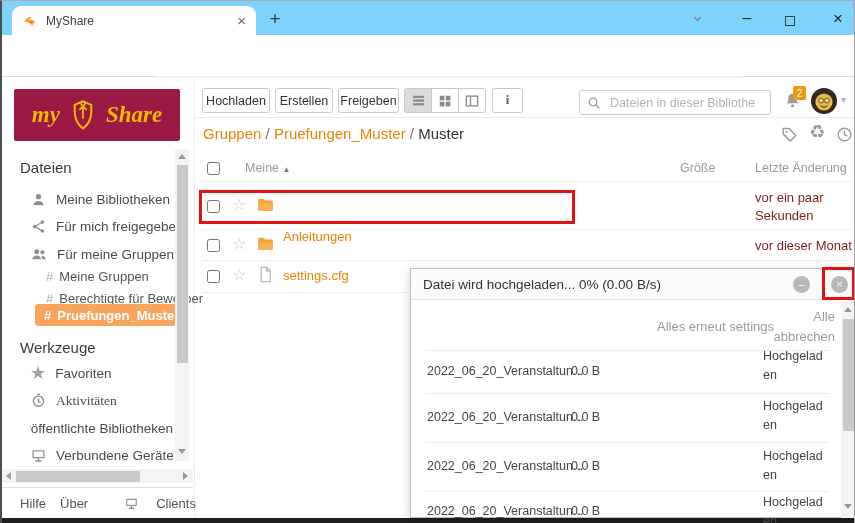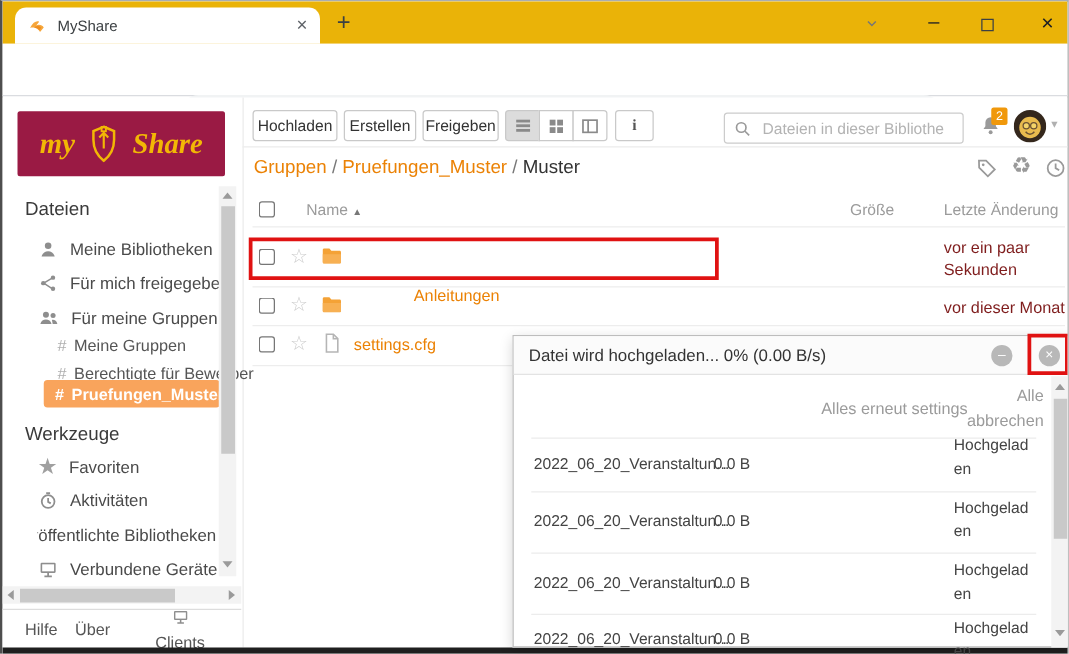--- a/index.html
+++ b/index.html
@@ -1,21 +1,21 @@
 <!DOCTYPE html>
 <html><head>
 <meta charset="utf-8">
 <style>
   html,body{margin:0;padding:0;background:#cfcfcf;font-family:"Liberation Sans","DejaVu Sans",sans-serif;}
   *{box-sizing:border-box;}
   .screen{position:relative;width:855px;height:523px;background:#fff;overflow:hidden;
           border-left:2px solid #4e4e4e;border-right:1px solid #9e9e9e;border-top:1px solid #a9adb2;}
   .abs{position:absolute;}
   
-  .tabstrip{position:absolute;left:0;top:0;width:100%;height:34px;background:#eab308;}
+  .tabstrip{position:absolute;left:0;top:0;width:100%;height:34px;background:#7dd3fc;}
   .tab{position:absolute;left:10px;top:5px;width:244px;height:29px;background:#fff;border-radius:9px 9px 0 0;
        display:flex;align-items:center;padding:0 10px;gap:8px;}
   .tab-title{font-size:12px;color:#3c4043;flex:1;}
   .glyph-btn{color:#5f6368;font-size:14px;line-height:1;display:flex;align-items:center;justify-content:center;cursor:default;}
   .toolbar{position:absolute;left:0;top:34px;width:100%;height:42px;background:#fff;border-bottom:1px solid #dadce0;}
   .urlpill{position:absolute;left:143px;top:41px;width:608px;height:28px;border-radius:14px;background:#f1f3f4;
            display:flex;align-items:center;}
   .url-text{font-size:13px;color:#202124;margin-left:8px;flex:1;white-space:nowrap;overflow:hidden;}
   .winbox{width:10px;height:10px;border:1.5px solid #3c4043;display:inline-block;}
   
@@ -305,21 +305,21 @@
   </div>
   <div class="grp-active">
     <span class="hash">#</span>
       <span>Pruefungen_Muster</span>
   </div>
   <div class="abs side-head" style="left:18px;top:338px;">Werkzeuge</div>
   <div class="side-item" style="left:28px;top:363px;">
     <span style="color:#a0a0a0;font-size:18px;line-height:1;">★</span>
     <span>Favoriten</span>
   </div>
-  <div class="side-item" style="left:28px;top:391px;">
+  <div class="side-item" style="left:28px;top:391px;font-family:Liberation Serif, serif;">
     <svg width="17" height="17">
         <use href="#i-stopwatch"></use>
       </svg>
     <span>Aktivitäten</span>
   </div>
   <div class="side-item" style="left:28px;top:419px;width:143px;overflow:hidden;">
     <svg width="17" height="17" style="flex:none;">
         <use href="#i-book"></use>
       </svg>
     <span>Veröffentlichte Bibliotheken</span>
@@ -339,21 +339,21 @@
 
   <div class="abs sb-track" style="left:0;top:468px;width:191px;height:14px;z-index:3;">
     <div class="tri tri-left abs" style="left:4px;top:3px;"></div>
     <div class="sb-thumb abs" style="left:14px;top:1.5px;width:124px;height:11px;"></div>
     <div class="tri tri-right abs" style="left:181px;top:3px;"></div>
   </div>
 
   <div class="footerbar">
     <span style="margin-left:18px;">Hilfe</span>
     <span style="margin-left:14px;">Über</span>
-    <span style="margin-left:36px;display:flex;align-items:center;gap:5px;flex-direction:column;">
+    <span style="margin-left:36px;display:flex;align-items:center;gap:17px;">
       <svg width="15" height="15">
           <use href="#i-monitor"></use>
         </svg>
       <span>Clients</span>
     </span>
   </div>
 
   <div class="btn" style="left:200px;width:68px;">Hochladen</div>
   <div class="btn" style="left:273px;width:58px;">Erstellen</div>
   <div class="btn" style="left:336px;width:61px;">Freigeben</div>
@@ -401,40 +401,40 @@
   <span class="abs" style="left:778px;top:124px;"><svg width="19" height="19">
         <use href="#i-tag"></use>
       </svg></span>
   <span class="abs icon-gray" style="left:807px;top:122px;font-size:18px;line-height:1;">♻</span>
   <span class="abs" style="left:833px;top:124px;"><svg width="19" height="19">
         <use href="#i-clock"></use>
       </svg></span>
 
   <span class="abs" style="left:205px;top:160px;"><input type="checkbox" style=""></span>
   <span class="abs th" style="left:243px;top:160px;">
-    <span>Name</span> <span style="font-size:8px;color:#777;">▲</span>
+    <span>Meine</span> <span style="font-size:8px;color:#777;">▲</span>
   </span>
   <span class="abs th" style="left:678px;top:160px;">Größe</span>
   <span class="abs th" style="left:753px;top:160px;">Letzte Änderung</span>
   <div class="row-line" style="top:180px;"></div>
 
   <span class="abs" style="left:205px;top:198px;"><input type="checkbox" style=""></span>
   <span class="abs star" style="left:230px;top:194px;">☆</span>
   <span class="abs" style="left:254px;top:194px;"><svg width="19" height="19">
         <use href="#i-folder"></use>
       </svg></span>
   <div class="datecell" style="top:188px;">vor ein paar Sekunden</div>
   <div class="row-line" style="top:228px;"></div>
 
   <span class="abs" style="left:205px;top:237px;"><input type="checkbox" style=""></span>
   <span class="abs star" style="left:230px;top:233px;">☆</span>
   <span class="abs" style="left:254px;top:233px;"><svg width="19" height="19">
         <use href="#i-folder"></use>
       </svg></span>
-  <a href="#" class="abs link" style="left:281px;top:228px;margin-left:48px;">Anleitungen</a>
+  <a href="#" class="abs link" style="left:281px;top:228px;">Anleitungen</a>
   <div class="datecell" style="top:236px;">vor dieser Monat</div>
   <div class="row-line" style="top:259px;"></div>
 
   <span class="abs" style="left:205px;top:268px;"><input type="checkbox" style=""></span>
   <span class="abs star" style="left:230px;top:264px;">☆</span>
   <span class="abs" style="left:254px;top:264px;"><svg width="19" height="19">
         <use href="#i-file"></use>
       </svg></span>
   <a href="#" class="abs link" style="left:281px;top:267px;">settings.cfg</a>
   <div class="row-line" style="top:291px;width:208px;"></div>

